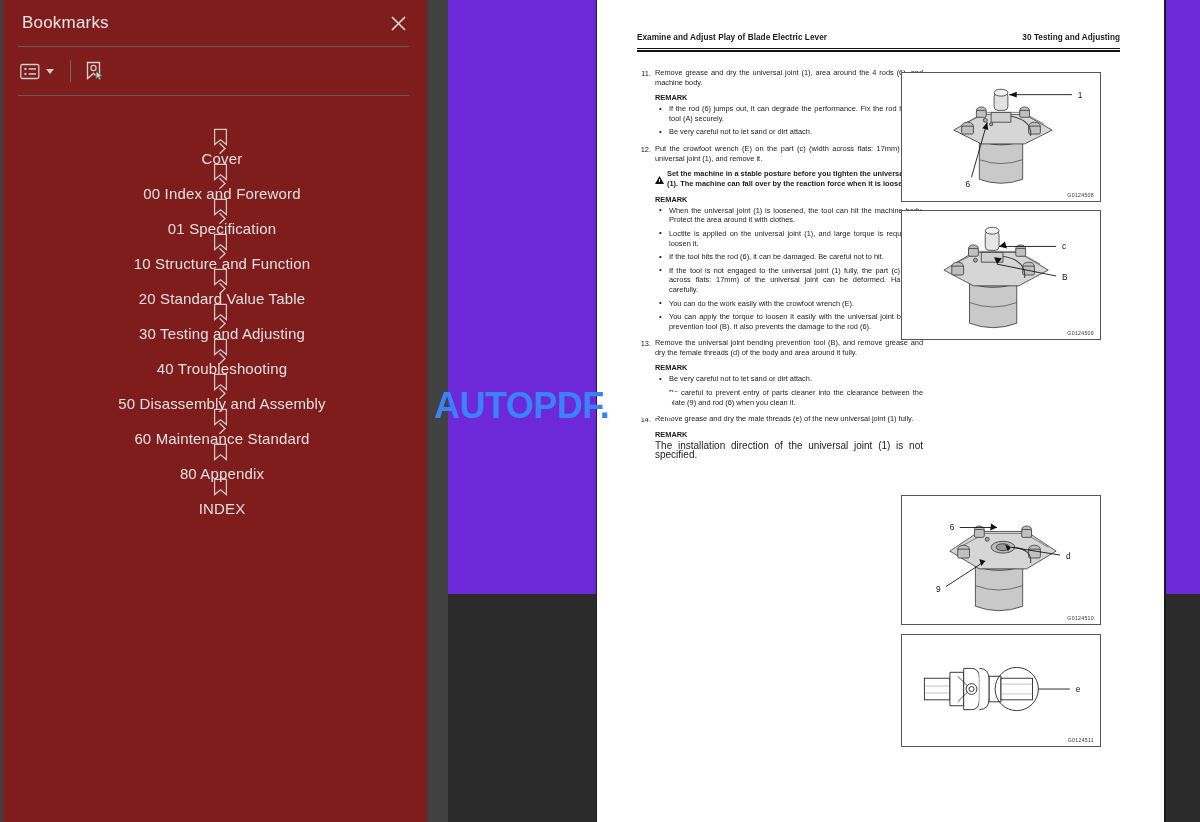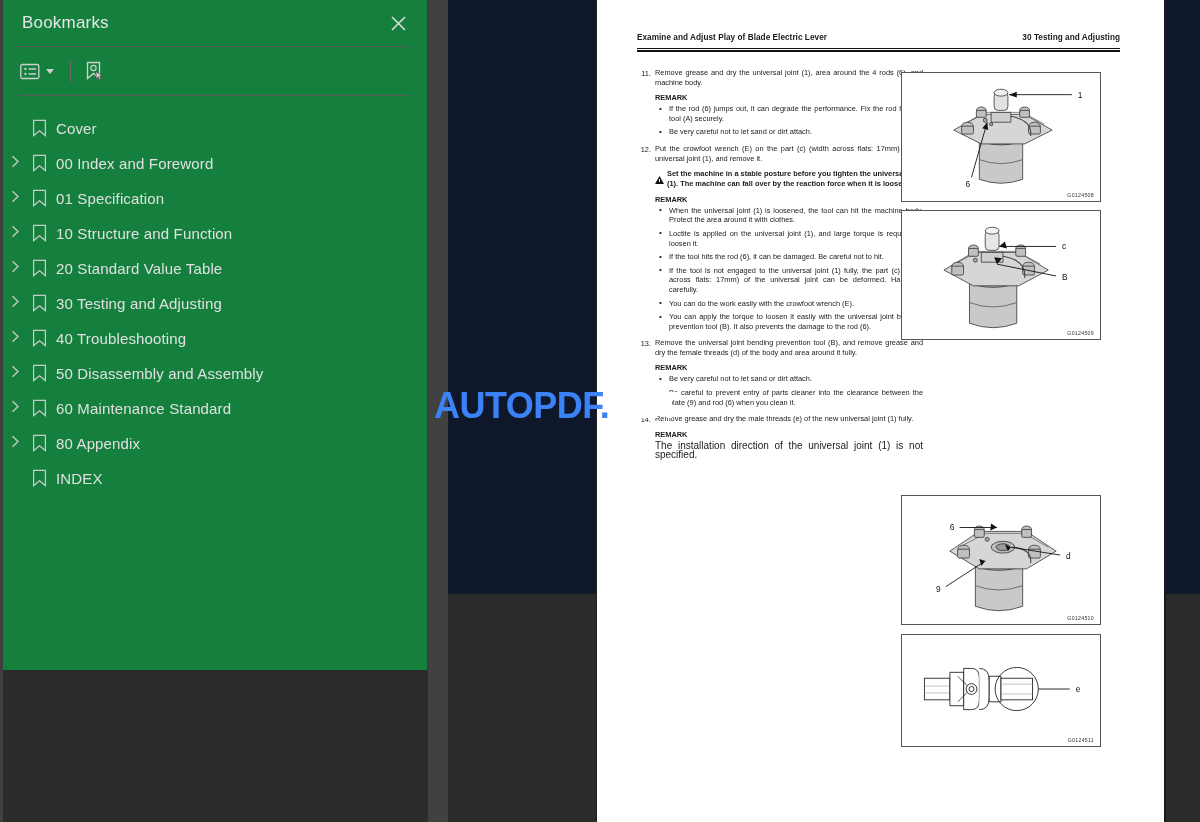--- a/index.html
+++ b/index.html
@@ -6,22 +6,22 @@
   html, body {
     width: 1200px; height: 822px;
     background: #2b2b2b;
     font-family: "Liberation Sans", sans-serif;
     overflow: hidden;
   }
   .app { position: relative; width: 1200px; height: 822px; display: flex; }
 
   
   .panel {
-    width: 428px; height: 670px;
-    background: #15803d;
+    width: 428px; height: 822px;
+    background: #7f1d1d;
     border-right: 1px solid #3a3a3a;
     display: flex; flex-direction: column;
     position: relative;
   }
   .panel-head {
     height: 46px; flex: 0 0 46px;
     display: flex; align-items: center;
     padding: 0 16px 0 22px;
   }
   .panel-title {
@@ -56,25 +56,26 @@
   .caret { width: 0; height: 0;
     border-left: 4.5px solid transparent;
     border-right: 4.5px solid transparent;
     border-top: 5px solid #cfcfcf; }
 
   .bm-list {
     flex: 1; overflow: hidden;
     padding-top: 6px;
   }
   .bm-item {
-    display: flex; align-items: flex-end;
+    display: flex; align-items: center;
     height: 35px;
-    padding-left: 4px;
+    padding-left: 17px;
     cursor: pointer;
     color: #e3e3e3;
+    flex-direction: column;
   }
   .bm-twisty {
     width: 22px; height: 22px; flex: 0 0 22px;
     display: flex; align-items: center; justify-content: center;
     cursor: pointer;
   }
   .bm-twisty.empty { visibility: hidden; }
   .bm-icon {
     width: 26px; flex: 0 0 26px;
     display: flex; align-items: center; justify-content: center;
@@ -92,21 +93,21 @@
   }
 
   
   .gap-strip {
     width: 20px; height: 822px; background: #414141;
     flex: 0 0 20px;
   }
 
   
   .viewer {
-    flex: 1; height: 594px; background: #0f172a;
+    flex: 1; height: 594px; background: #6d28d9;
     position: relative;
     display: flex; justify-content: flex-start; text-decoration: underline;
   }
 
   
   .page {
     position: absolute;
     left: 148px; top: 0px;
     width: 570px; height: 822px;
     background: #ffffff;

